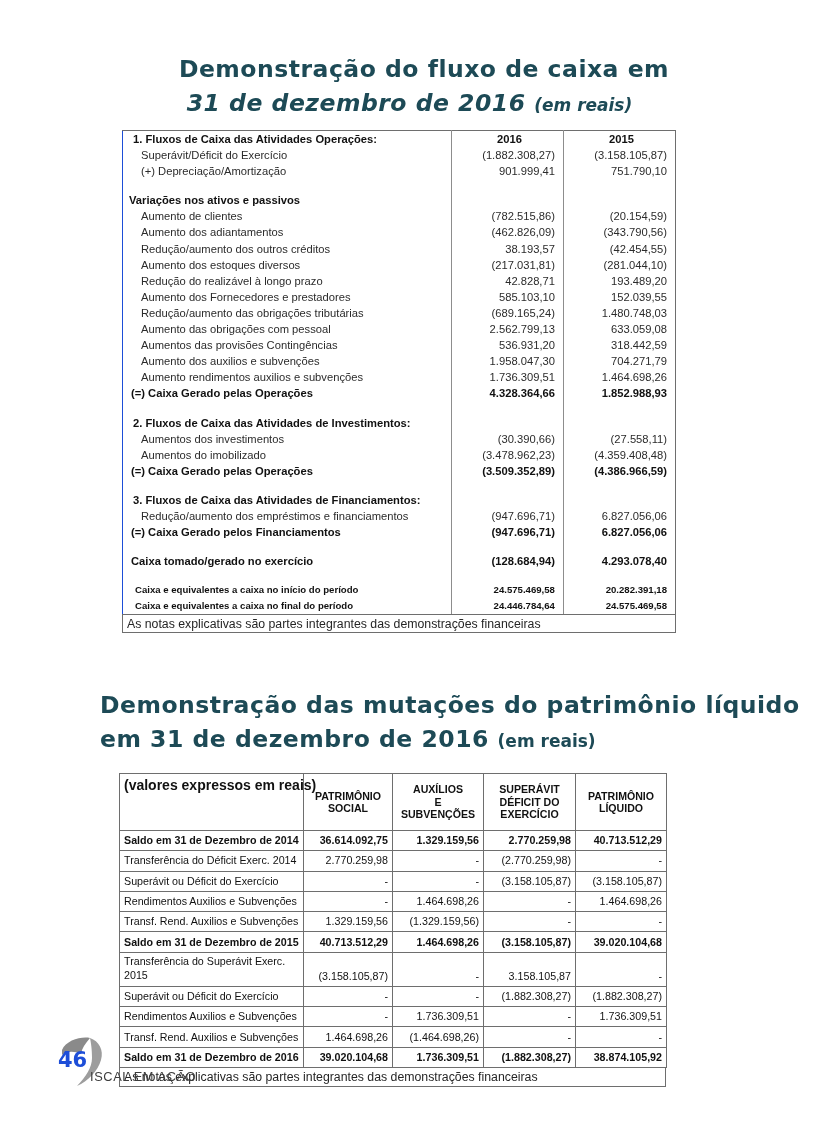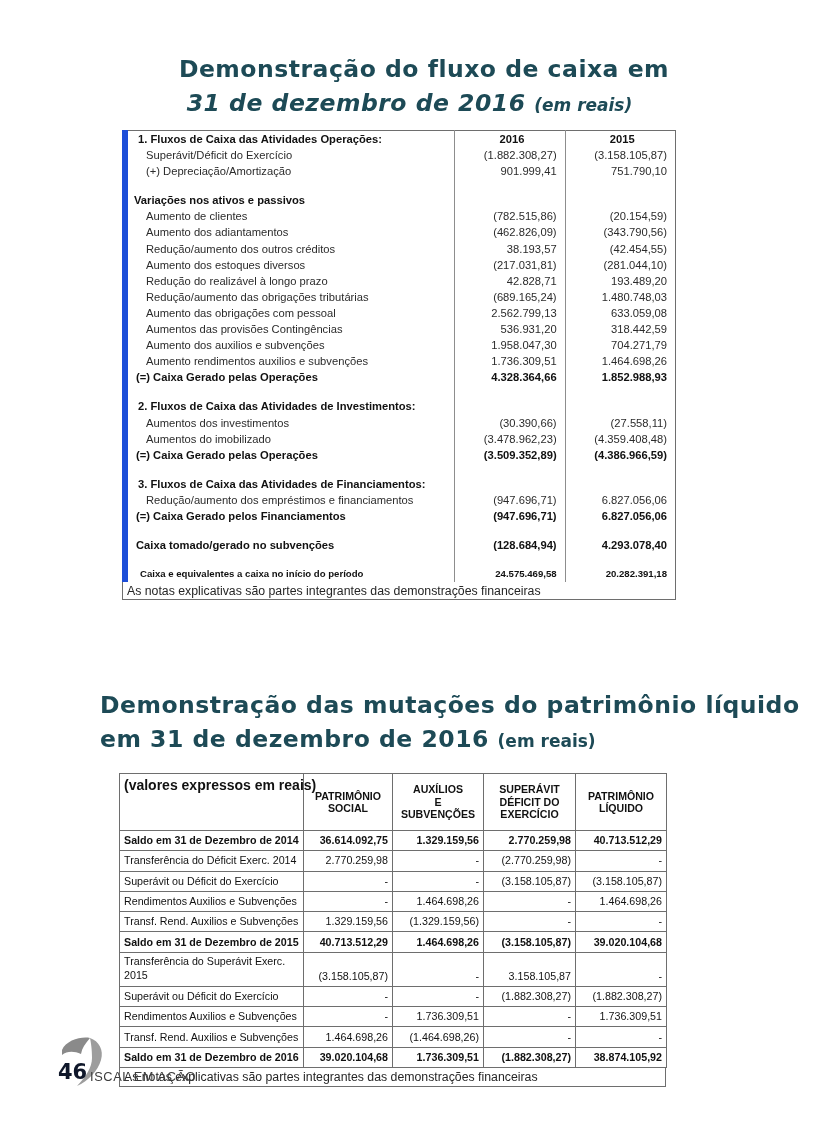--- a/index.html
+++ b/index.html
@@ -84,21 +84,21 @@
   }
   table.t1 td.num {
     width: 115px;
     text-align: right;
     padding-right: 8px;
     border-left: 1px solid #8d8d8d;
   }
   
   table.t1 {
     border-top: 1.4px solid #6e6e6e;
-    border-left: 6px solid #1d4ed8;
+    border-left: 1px solid #1d4ed8;
     border-right: 1px solid #6e6e6e;
   }
   tr.r-head td { font-weight: bold; color: #111; }
   tr.r-head td.num { text-align: center; padding-right: 0; }
   tr.r-sec td.lbl { font-weight: bold; color: #111; padding-left: 6px; }
   tr.r-total td { font-weight: bold; color: #111; }
   tr.r-total td.lbl { padding-left: 8px; }
   tr.r-small td { font-size: 9.6px; font-weight: bold; color: #111; }
   tr.r-small td.lbl { padding-left: 12px; }
   tr.r-indent td.lbl { padding-left: 18px; }
@@ -200,25 +200,25 @@
   .footer-logo {
     position: absolute;
     left: 0;
     top: 0;
     width: 60px;
     height: 54px;
   }
   .page-num {
     position: absolute;
     left: 6px;
-    top: 26px;
+    top: 14px;
     font-family: "DejaVu Sans", sans-serif;
     font-weight: bold;
     font-size: 21px;
-    color: #0f172a;
+    color: #1d4ed8;
     line-height: 21px;
   }
   .footer-brand {
     position: absolute;
     left: 38px;
     top: 33px;
     font-size: 12.8px;
     letter-spacing: 0.6px;
     color: #3c3c3c;
     font-family: "Liberation Sans", sans-serif;
@@ -279,20 +279,25 @@
           <td class="lbl">Aumento dos estoques diversos</td>
           <td class="num">(217.031,81)</td>
           <td class="num">(281.044,10)</td>
         </tr>
         <tr class="r-indent">
           <td class="lbl">Redução do realizável à longo prazo</td>
           <td class="num">42.828,71</td>
           <td class="num">193.489,20</td>
         </tr>
         <tr class="r-indent">
+          <td class="lbl">Aumento dos Fornecedores e prestadores</td>
+          <td class="num">585.103,10</td>
+          <td class="num">152.039,55</td>
+        </tr>
+        <tr class="r-indent">
           <td class="lbl">Redução/aumento das obrigações tributárias</td>
           <td class="num">(689.165,24)</td>
           <td class="num">1.480.748,03</td>
         </tr>
         <tr class="r-indent">
           <td class="lbl">Aumento das obrigações com pessoal</td>
           <td class="num">2.562.799,13</td>
           <td class="num">633.059,08</td>
         </tr>
         <tr class="r-indent">
@@ -359,33 +364,38 @@
           <td class="lbl">(=) Caixa Gerado pelos Financiamentos</td>
           <td class="num">(947.696,71)</td>
           <td class="num">6.827.056,06</td>
         </tr>
         <tr class="r-blank">
           <td class="lbl">&nbsp;</td>
           <td class="num">&nbsp;</td>
           <td class="num">&nbsp;</td>
         </tr>
         <tr class="r-total">
-          <td class="lbl">Caixa tomado/gerado no subvenções</td>
+          <td class="lbl">Caixa tomado/gerado no exercício</td>
           <td class="num">(128.684,94)</td>
           <td class="num">4.293.078,40</td>
         </tr>
         <tr class="r-blank">
           <td class="lbl">&nbsp;</td>
           <td class="num">&nbsp;</td>
           <td class="num">&nbsp;</td>
         </tr>
         <tr class="r-small">
           <td class="lbl">Caixa e equivalentes a caixa no início do período</td>
           <td class="num">24.575.469,58</td>
           <td class="num">20.282.391,18</td>
+        </tr>
+        <tr class="r-small r-lastline">
+          <td class="lbl">Caixa e equivalentes a caixa no final do período</td>
+          <td class="num">24.446.784,64</td>
+          <td class="num">24.575.469,58</td>
         </tr>
       </tbody>
   </table>
   <div class="t1-note">As notas explicativas são partes integrantes das demonstrações financeiras</div>
 </div>
 
 <div class="title-block-2 doc-title">
   <span class="line">Demonstração das mutações do patrimônio líquido</span>
   <span class="line"><span>em 31 de dezembro de 2016</span> <span class="title-sub">(em reais)</span></span>
 </div>

